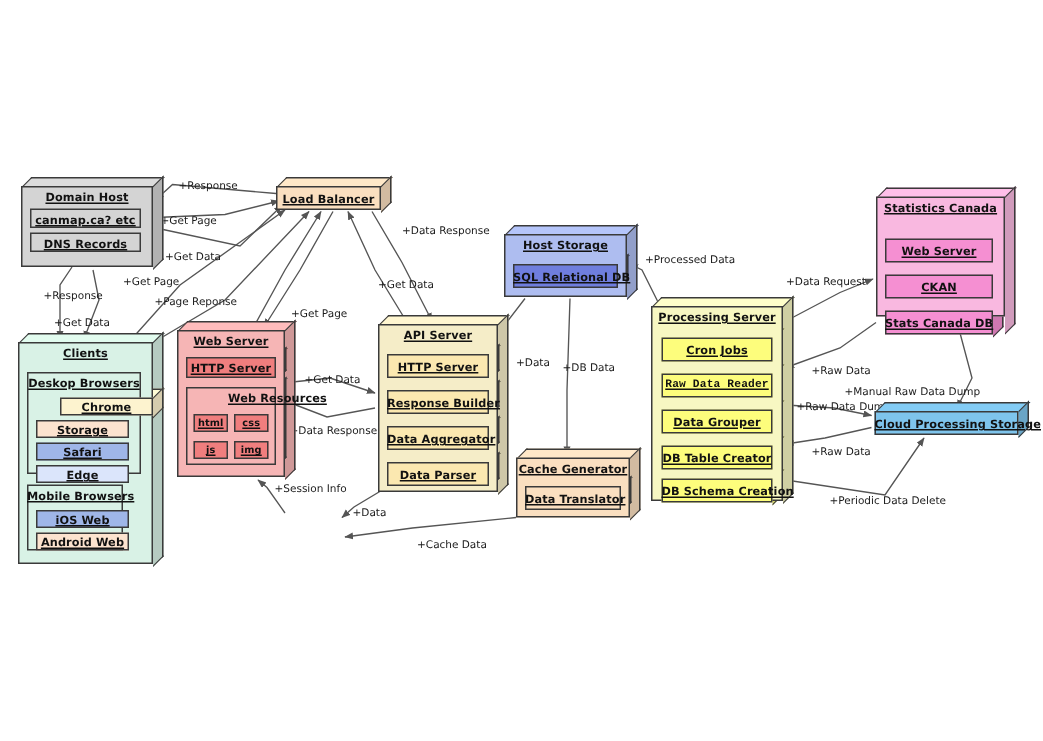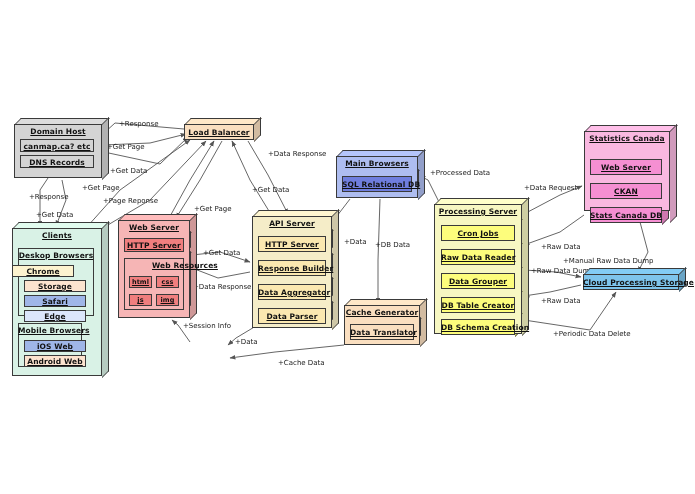--- a/index.html
+++ b/index.html
@@ -104,21 +104,21 @@
       <div class="top" style="left: 0px; top: -6px; width: 90px; height: 6px; background: rgb(226, 252, 239); border-left: 1px solid rgb(58, 58, 58); border-top: 1px solid rgb(58, 58, 58); transform: skewX(-45deg); transform-origin: left bottom;"></div>
       <div class="side" style="left: 90px; top: 0px; width: 6px; height: 148px; background: rgb(182, 203, 193); border-right: 1px solid rgb(58, 58, 58); border-top: 1px solid rgb(58, 58, 58); border-bottom: 1px solid rgb(58, 58, 58); transform: skewY(-45deg); transform-origin: left top;"></div>
       <div class="lbl" style="top: 3px;">Clients</div>
     </div>
     <div class="box" style="left: 18px; top: 248px; width: 76px; height: 68px;">
       <div class="face" style="background: rgb(217, 242, 230);"></div>
       <div class="top" style="left: 0px; top: -6px; width: 76px; height: 6px; background: rgb(226, 252, 239); border-left: 1px solid rgb(58, 58, 58); border-top: 1px solid rgb(58, 58, 58); transform: skewX(-45deg); transform-origin: left bottom;"></div>
       <div class="side" style="left: 76px; top: 0px; width: 6px; height: 68px; background: rgb(182, 203, 193); border-right: 1px solid rgb(58, 58, 58); border-top: 1px solid rgb(58, 58, 58); border-bottom: 1px solid rgb(58, 58, 58); transform: skewY(-45deg); transform-origin: left top;"></div>
       <div class="lbl" style="top: 3px;">Deskop Browsers</div>
     </div>
-    <div class="box plain" style="left: 12px; top: 265px; width: 62px; height: 12px; text-decoration: underline;">
+    <div class="box plain" style="left: 40px; top: 265px; width: 62px; height: 12px; text-decoration: underline;">
       <div class="face" style="background: rgb(253, 243, 207);"></div>
       <div class="top" style="left: 0px; top: -6px; width: 62px; height: 6px; background: rgb(255, 253, 215); border-left: 1px solid rgb(58, 58, 58); border-top: 1px solid rgb(58, 58, 58); transform: skewX(-45deg); transform-origin: left bottom;"></div>
       <div class="side" style="left: 62px; top: 0px; width: 6px; height: 12px; background: rgb(213, 204, 174); border-right: 1px solid rgb(58, 58, 58); border-top: 1px solid rgb(58, 58, 58); border-bottom: 1px solid rgb(58, 58, 58); transform: skewY(-45deg); transform-origin: left top;"></div>
       <div class="lbl" style="top: 2px; text-decoration: underline;">Chrome</div>
     </div>
     <div class="box plain" style="left: 24px; top: 280px; width: 62px; height: 12px;">
       <div class="face" style="background: rgb(252, 227, 207);"></div>
       <div class="top" style="left: 0px; top: -6px; width: 62px; height: 6px; background: rgb(255, 236, 215); border-left: 1px solid rgb(58, 58, 58); border-top: 1px solid rgb(58, 58, 58); transform: skewX(-45deg); transform-origin: left bottom;"></div>
       <div class="side" style="left: 62px; top: 0px; width: 6px; height: 12px; background: rgb(212, 191, 174); border-right: 1px solid rgb(58, 58, 58); border-top: 1px solid rgb(58, 58, 58); border-bottom: 1px solid rgb(58, 58, 58); transform: skewY(-45deg); transform-origin: left top;"></div>
       <div class="lbl" style="top: 2px; text-decoration: underline;">Storage</div>
@@ -228,21 +228,21 @@
     <div class="box" style="left: 258px; top: 308px; width: 68px; height: 16px;">
       <div class="face" style="background: rgb(251, 232, 176);"></div>
       <div class="top" style="left: 0px; top: -6px; width: 68px; height: 6px; background: rgb(255, 241, 183); border-left: 1px solid rgb(58, 58, 58); border-top: 1px solid rgb(58, 58, 58); transform: skewX(-45deg); transform-origin: left bottom;"></div>
       <div class="side" style="left: 68px; top: 0px; width: 6px; height: 16px; background: rgb(211, 195, 148); border-right: 1px solid rgb(58, 58, 58); border-top: 1px solid rgb(58, 58, 58); border-bottom: 1px solid rgb(58, 58, 58); transform: skewY(-45deg); transform-origin: left top;"></div>
       <div class="lbl" style="top: 4px;">Data Parser</div>
     </div>
     <div class="box" style="left: 336px; top: 156px; width: 82px; height: 42px;">
       <div class="face" style="background: rgb(174, 189, 240);"></div>
       <div class="top" style="left: 0px; top: -6px; width: 82px; height: 6px; background: rgb(181, 197, 250); border-left: 1px solid rgb(58, 58, 58); border-top: 1px solid rgb(58, 58, 58); transform: skewX(-45deg); transform-origin: left bottom;"></div>
       <div class="side" style="left: 82px; top: 0px; width: 6px; height: 42px; background: rgb(146, 159, 202); border-right: 1px solid rgb(58, 58, 58); border-top: 1px solid rgb(58, 58, 58); border-bottom: 1px solid rgb(58, 58, 58); transform: skewY(-45deg); transform-origin: left top;"></div>
-      <div class="lbl" style="top: 3px;">Main Browsers</div>
+      <div class="lbl" style="top: 3px;">Host Storage</div>
     </div>
     <div class="box" style="left: 342px; top: 176px; width: 70px; height: 16px;">
       <div class="face" style="background: rgb(111, 126, 222);"></div>
       <div class="top" style="left: 0px; top: -6px; width: 70px; height: 6px; background: rgb(115, 131, 231); border-left: 1px solid rgb(58, 58, 58); border-top: 1px solid rgb(58, 58, 58); transform: skewX(-45deg); transform-origin: left bottom;"></div>
       <div class="side" style="left: 70px; top: 0px; width: 6px; height: 16px; background: rgb(93, 106, 186); border-right: 1px solid rgb(58, 58, 58); border-top: 1px solid rgb(58, 58, 58); border-bottom: 1px solid rgb(58, 58, 58); transform: skewY(-45deg); transform-origin: left top;"></div>
       <div class="lbl" style="top: 4px;">SQL Relational DB</div>
     </div>
     <div class="box" style="left: 344px; top: 305px; width: 76px; height: 40px;">
       <div class="face" style="background: rgb(250, 223, 192);"></div>
       <div class="top" style="left: 0px; top: -6px; width: 76px; height: 6px; background: rgb(255, 232, 200); border-left: 1px solid rgb(58, 58, 58); border-top: 1px solid rgb(58, 58, 58); transform: skewX(-45deg); transform-origin: left bottom;"></div>
@@ -260,21 +260,21 @@
       <div class="top" style="left: 0px; top: -6px; width: 88px; height: 6px; background: rgb(255, 255, 202); border-left: 1px solid rgb(58, 58, 58); border-top: 1px solid rgb(58, 58, 58); transform: skewX(-45deg); transform-origin: left bottom;"></div>
       <div class="side" style="left: 88px; top: 0px; width: 6px; height: 130px; background: rgb(207, 207, 163); border-right: 1px solid rgb(58, 58, 58); border-top: 1px solid rgb(58, 58, 58); border-bottom: 1px solid rgb(58, 58, 58); transform: skewY(-45deg); transform-origin: left top;"></div>
       <div class="lbl" style="top: 3px;">Processing Server</div>
     </div>
     <div class="box" style="left: 441px; top: 225px; width: 74px; height: 16px;">
       <div class="face" style="background: rgb(253, 253, 124);"></div>
       <div class="top" style="left: 0px; top: -6px; width: 74px; height: 6px; background: rgb(255, 255, 129); border-left: 1px solid rgb(58, 58, 58); border-top: 1px solid rgb(58, 58, 58); transform: skewX(-45deg); transform-origin: left bottom;"></div>
       <div class="side" style="left: 74px; top: 0px; width: 6px; height: 16px; background: rgb(213, 213, 104); border-right: 1px solid rgb(58, 58, 58); border-top: 1px solid rgb(58, 58, 58); border-bottom: 1px solid rgb(58, 58, 58); transform: skewY(-45deg); transform-origin: left top;"></div>
       <div class="lbl" style="top: 4px;">Cron Jobs</div>
     </div>
-    <div class="box" style="left: 441px; top: 249px; width: 74px; height: 16px;">
+    <div class="box" style="left: 441px; top: 249px; width: 74px; height: 16px; font-family: Liberation Mono, monospace;">
       <div class="face" style="background: rgb(253, 253, 124);"></div>
       <div class="top" style="left: 0px; top: -6px; width: 74px; height: 6px; background: rgb(255, 255, 129); border-left: 1px solid rgb(58, 58, 58); border-top: 1px solid rgb(58, 58, 58); transform: skewX(-45deg); transform-origin: left bottom;"></div>
       <div class="side" style="left: 74px; top: 0px; width: 6px; height: 16px; background: rgb(213, 213, 104); border-right: 1px solid rgb(58, 58, 58); border-top: 1px solid rgb(58, 58, 58); border-bottom: 1px solid rgb(58, 58, 58); transform: skewY(-45deg); transform-origin: left top;"></div>
       <div class="lbl" style="top: 4px;">Raw Data Reader</div>
     </div>
     <div class="box" style="left: 441px; top: 273px; width: 74px; height: 16px;">
       <div class="face" style="background: rgb(253, 253, 124);"></div>
       <div class="top" style="left: 0px; top: -6px; width: 74px; height: 6px; background: rgb(255, 255, 129); border-left: 1px solid rgb(58, 58, 58); border-top: 1px solid rgb(58, 58, 58); transform: skewX(-45deg); transform-origin: left bottom;"></div>
       <div class="side" style="left: 74px; top: 0px; width: 6px; height: 16px; background: rgb(213, 213, 104); border-right: 1px solid rgb(58, 58, 58); border-top: 1px solid rgb(58, 58, 58); border-bottom: 1px solid rgb(58, 58, 58); transform: skewY(-45deg); transform-origin: left top;"></div>
       <div class="lbl" style="top: 4px;">Data Grouper</div>

